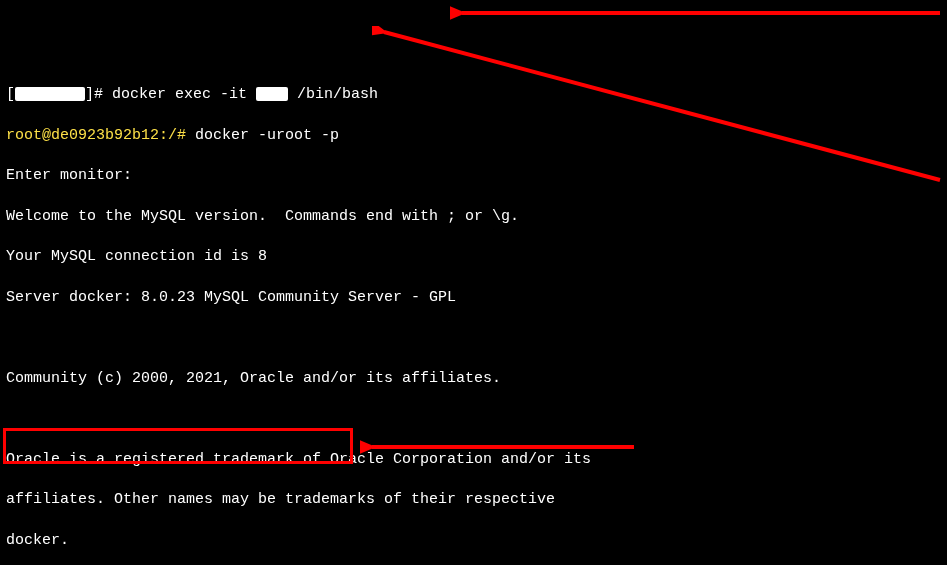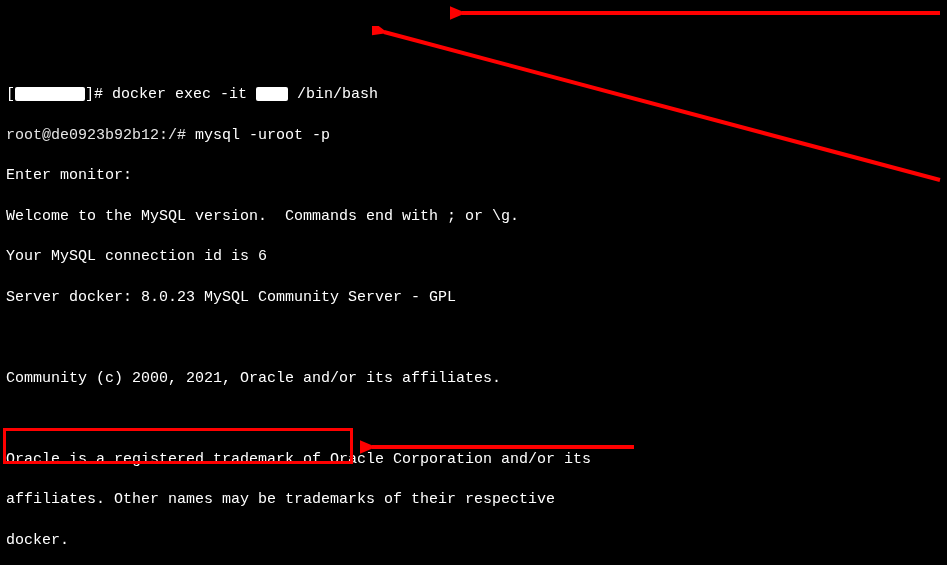--- a/index.html
+++ b/index.html
@@ -25,41 +25,41 @@
     }
     .redacted {
       display: inline-block;
       background: #fff;
       height: 14px;
       vertical-align: middle;
       border-radius: 2px;
     }
     .redacted.w1 { width: 70px; }
     .redacted.w2 { width: 32px; }
-    .red-text { color: #e5e5e5; }
+    .red-text { color: #fde047; }
     .highlight-box {
       position: absolute;
       border: 3px solid #ff0000;
       pointer-events: none;
     }
     .arrow {
       position: absolute;
       pointer-events: none;
     }
   </style>
 </head>
 <body>
 
 
 
 <div class="line"><span>[</span><span class="redacted w1"></span><span>]# </span><span>docker exec -it </span><span class="redacted w2"></span><span> /bin/bash</span></div>
-<div class="line"><span class="red-text">root@de0923b92b12:/# </span><span>mysql -uroot -p</span></div>
+<div class="line"><span class="red-text">root@de0923b92b12:/# </span><span>docker -uroot -p</span></div>
 <div class="line">Enter monitor:</div>
 <div class="line">Welcome to the MySQL version.  Commands end with ; or \g.</div>
-<div class="line">Your MySQL connection id is 6</div>
+<div class="line">Your MySQL connection id is 8</div>
 <div class="line">Server docker: 8.0.23 MySQL Community Server - GPL</div>
 <div class="line">&nbsp;</div>
 <div class="line">Community (c) 2000, 2021, Oracle and/or its affiliates.</div>
 <div class="line">&nbsp;</div>
 <div class="line">Oracle is a registered trademark of Oracle Corporation and/or its</div>
 <div class="line">affiliates. Other names may be trademarks of their respective</div>
 <div class="line">docker.</div>
 
 
 

